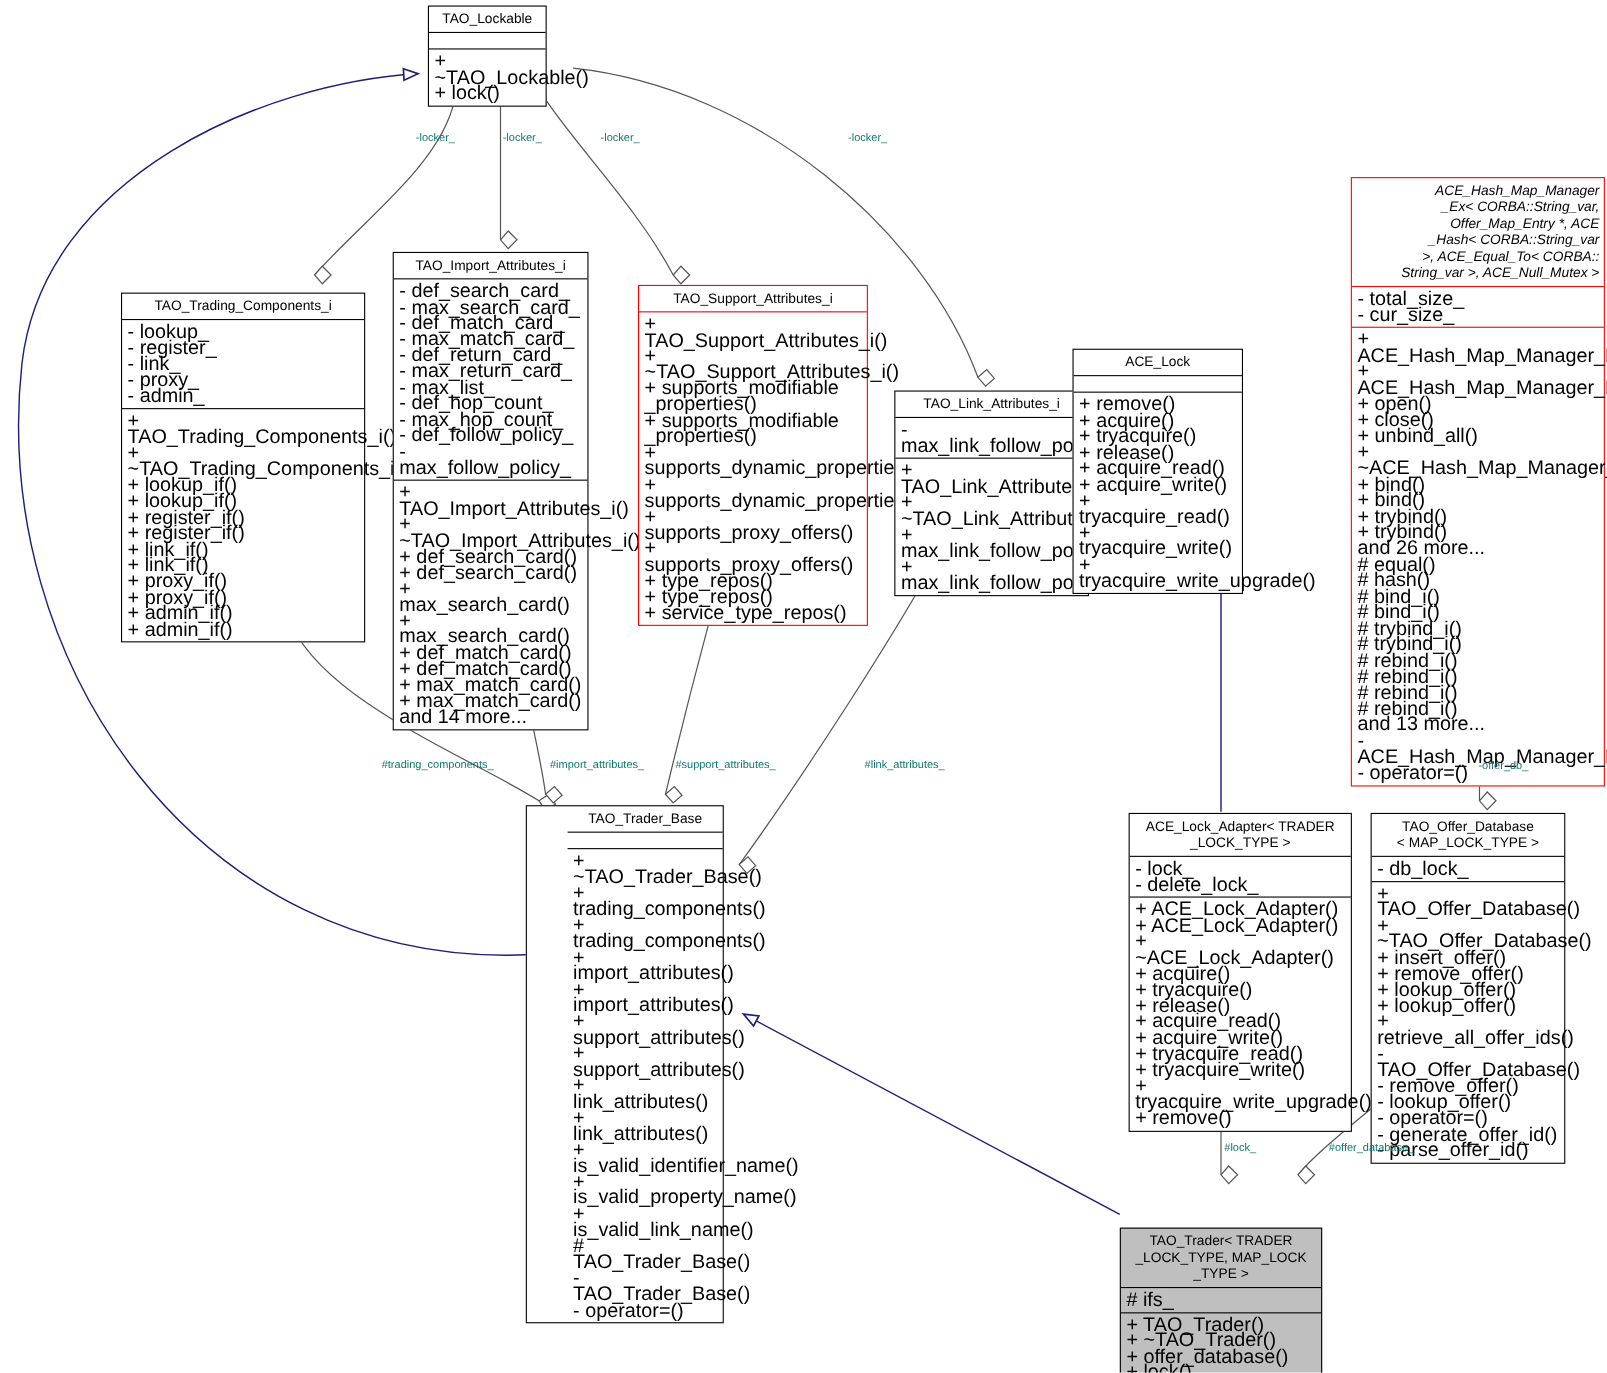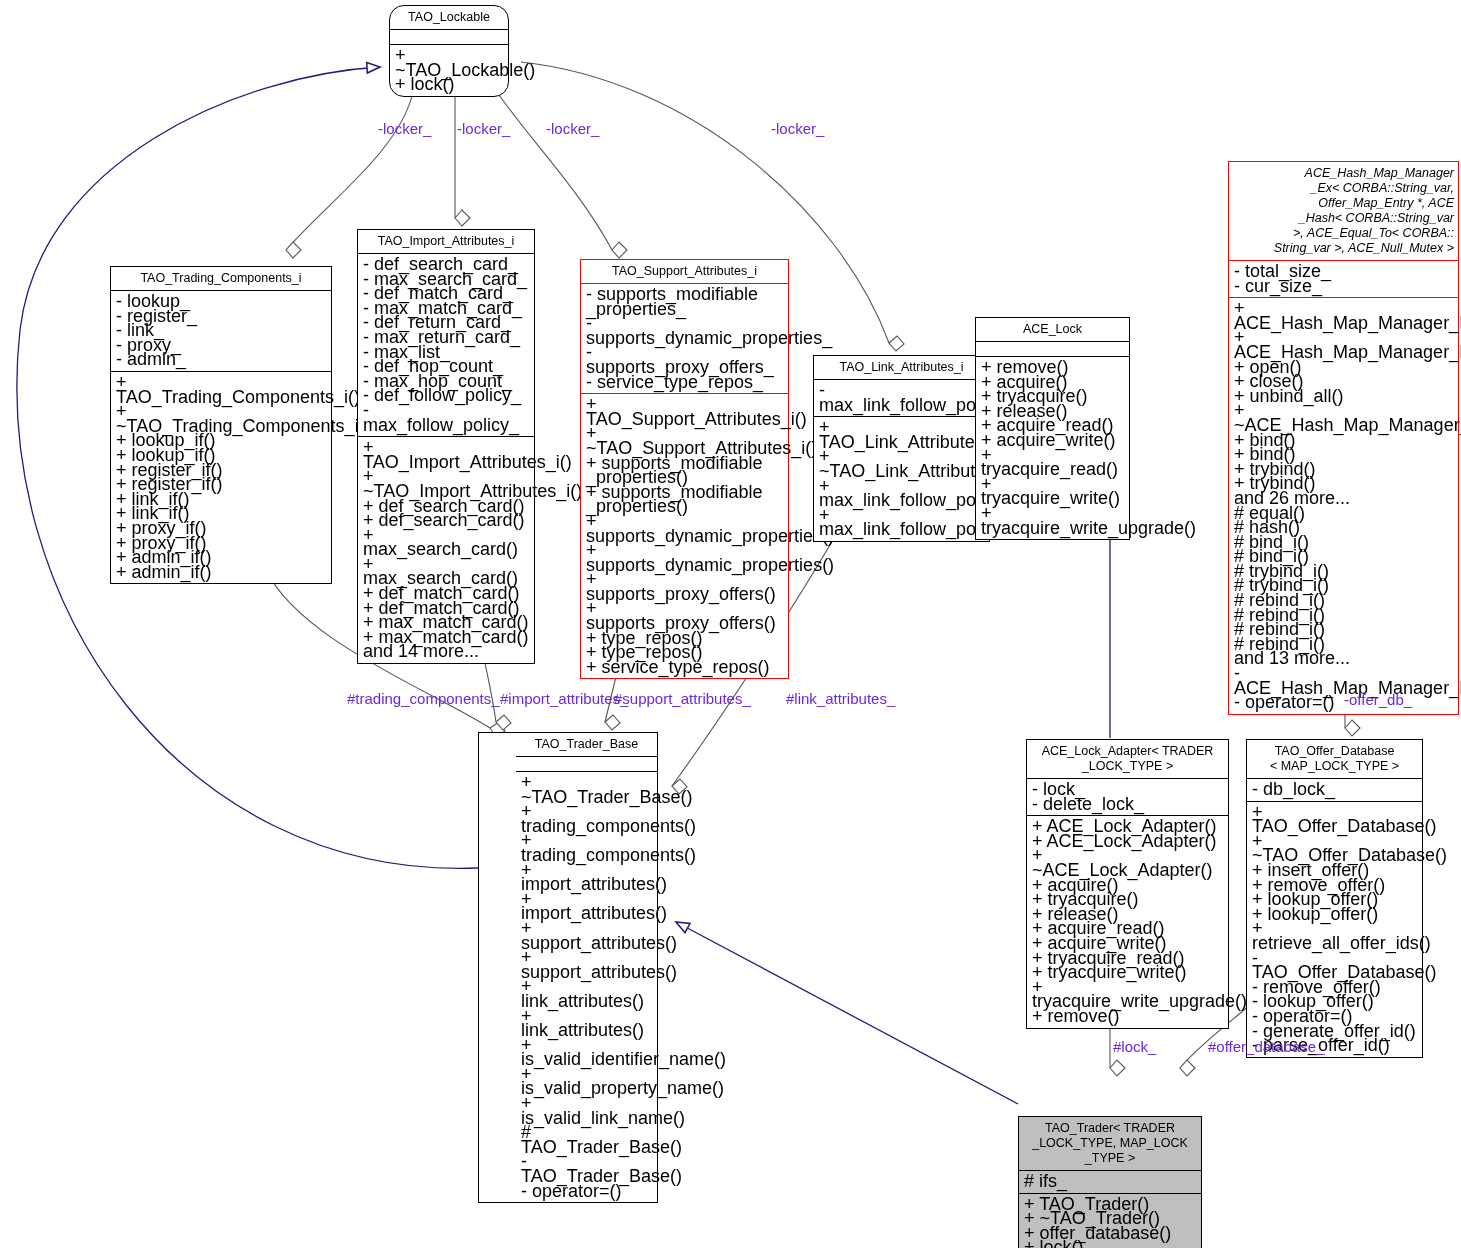--- a/index.html
+++ b/index.html
@@ -7,21 +7,21 @@
   #canvas{position:relative;width:1461px;height:1248px;background:#fff;overflow:hidden;}
   svg.edges{position:absolute;left:0;top:0;width:1461px;height:1248px;pointer-events:none;}
   .node{position:absolute;box-sizing:border-box;background:#ffffff;border:1px solid #000000;}
   .node.red{border-color:#ff0000;}
   .node.filled{background:#bfbfbf;}
   .node .title{font-size:12.5px;line-height:15px;text-align:center;padding:4px 4px 4px 4px;white-space:pre-line;}
   .node .sec{border-top:1px solid #000;padding:3px 5px 4px 5px;font-size:18px;line-height:14.6px;}
   .node.red .sec{border-top-color:#ff0000;}
   .node .sec .row{white-space:pre-line;}
   .node .sec.empty{height:14px;padding:0;}
-  .elabel{position:absolute;font-size:15px;color:#6d28d9;white-space:nowrap;background:transparent;}
+  .elabel{position:absolute;font-size:10px;color:#0f766e;white-space:nowrap;background:transparent;}
 </style>
 </head>
 <body>
 
 <div id="canvas">
 
   <svg class="edges" viewBox="0 0 1461 1248">
     <defs>
       <marker id="hollowtri" markerWidth="14" markerHeight="14" refX="11" refY="5" orient="auto">
         <path d="M1,1 L11,5 L1,9 z" fill="#ffffff" stroke="#1f1f7a" stroke-width="1.2"></path>
@@ -73,21 +73,21 @@
     <g stroke="#1f1f7a" fill="none" stroke-width="1.3">
 
       <path d="M478,868 C180,880 -10,600 20,330 C40,160 240,75 380,67" marker-end="url(#hollowtri)"></path>
 
       <path d="M1018,1104 L676,922" marker-end="url(#hollowtri)"></path>
 
       <path d="M1110,738 L1110,517" marker-end="url(#hollowtri-up)"></path>
     </g>
   </svg>
 
-  <div class="node" style="left:389px;top:5px;width:120px;border-radius:15px;">
+  <div class="node" style="left:389px;top:5px;width:108px;">
     <div class="title">TAO_Lockable</div>
     <div class="sec empty"></div>
     <div class="sec">
       <div class="row">+ ~TAO_Lockable()</div>
       <div class="row">+ lock()</div>
     </div>
   </div>
 
   <div class="node" style="left:110px;top:266px;width:222px;">
     <div class="title">TAO_Trading_Components_i</div>
@@ -139,27 +139,20 @@
       <div class="row">+ def_match_card()</div>
       <div class="row">+ def_match_card()</div>
       <div class="row">+ max_match_card()</div>
       <div class="row">+ max_match_card()</div>
       <div class="row">and 14 more...</div>
     </div>
   </div>
 
   <div class="node red" style="left:580px;top:259px;width:209px;">
     <div class="title">TAO_Support_Attributes_i</div>
-    <div class="sec">
-      <div class="row">- supports_modifiable
-_properties_</div>
-      <div class="row">- supports_dynamic_properties_</div>
-      <div class="row">- supports_proxy_offers_</div>
-      <div class="row">- service_type_repos_</div>
-    </div>
     <div class="sec">
       <div class="row">+ TAO_Support_Attributes_i()</div>
       <div class="row">+ ~TAO_Support_Attributes_i()</div>
       <div class="row">+ supports_modifiable
 _properties()</div>
       <div class="row">+ supports_modifiable
 _properties()</div>
       <div class="row">+ supports_dynamic_properties()</div>
       <div class="row">+ supports_dynamic_properties()</div>
       <div class="row">+ supports_proxy_offers()</div>

